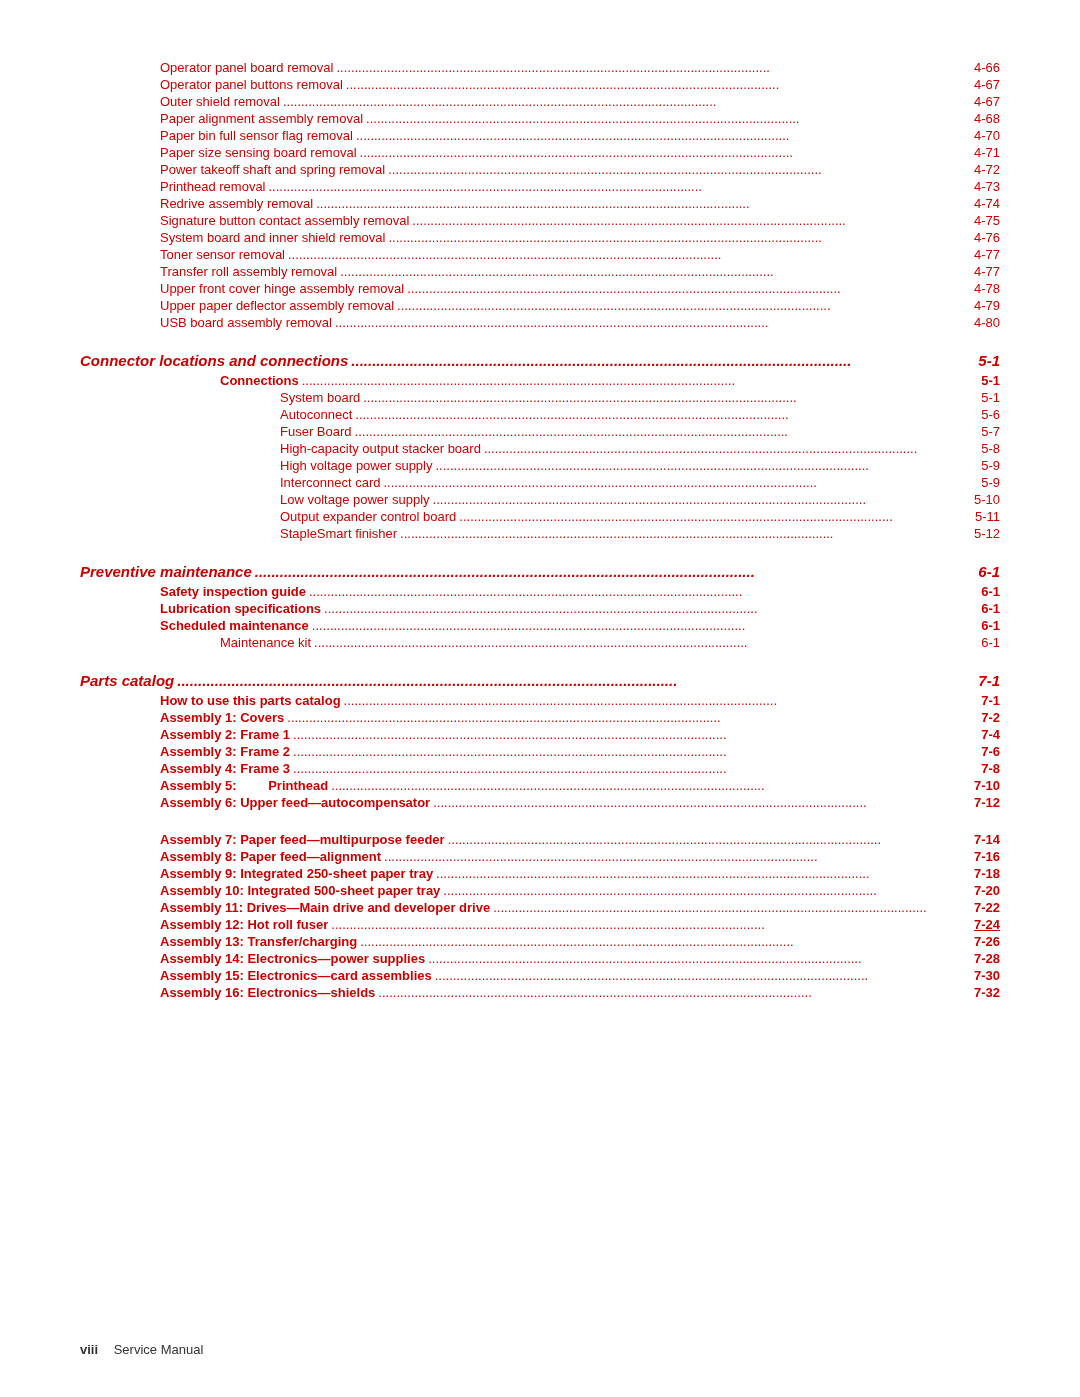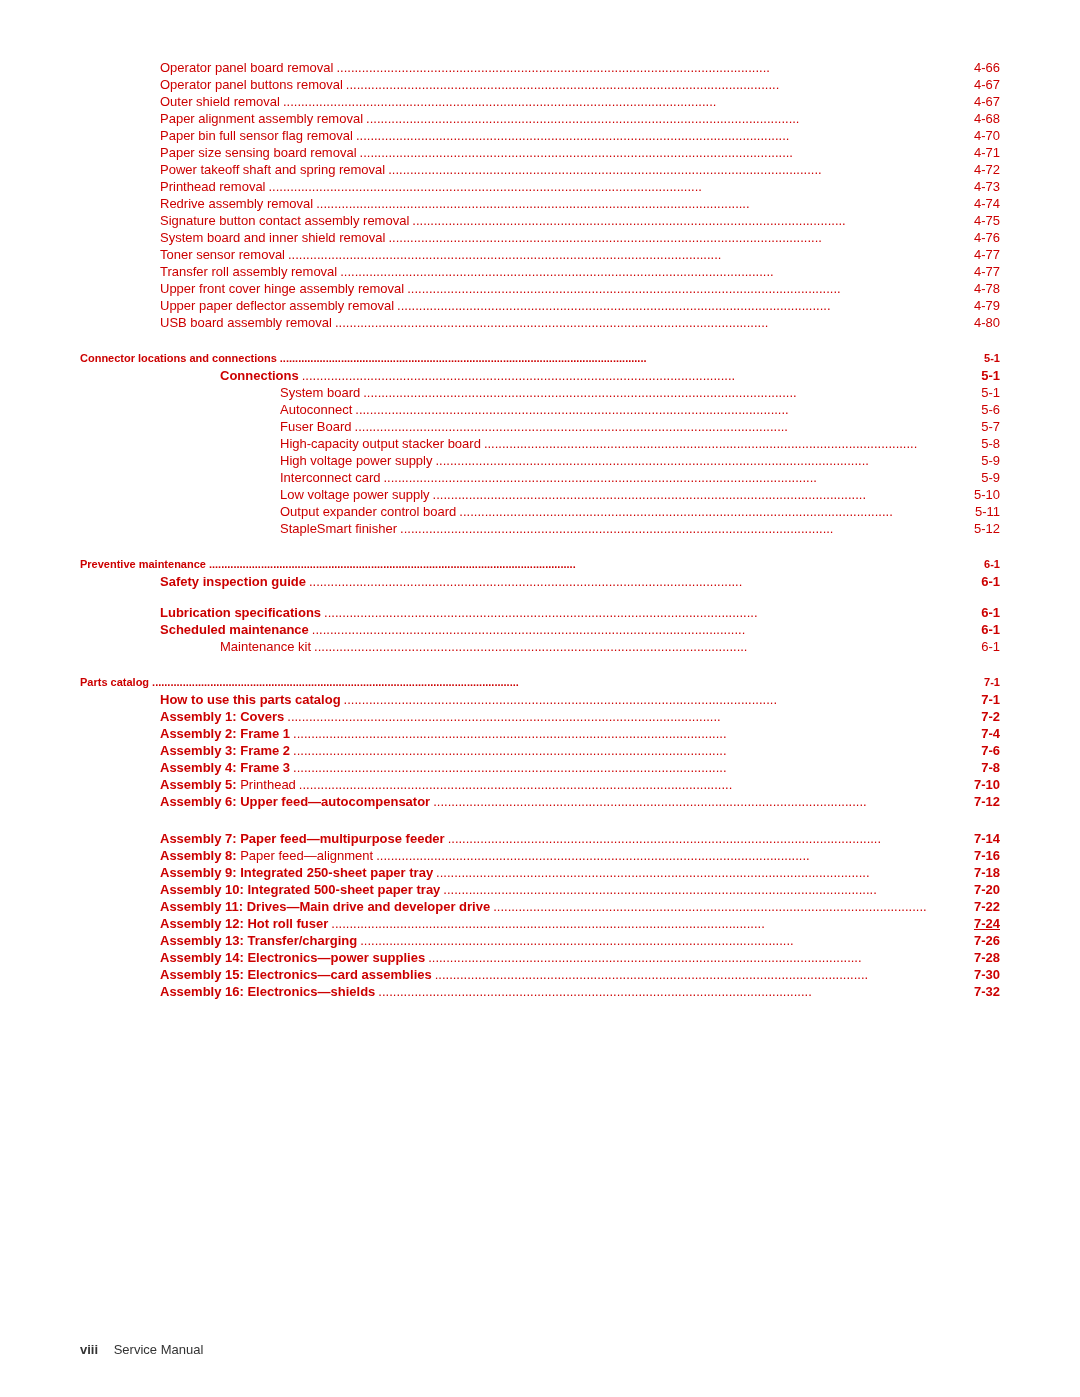--- a/index.html
+++ b/index.html
@@ -30,24 +30,25 @@
     }
     .toc-entry .page-num {
       white-space: nowrap;
       flex-shrink: 0;
     }
     .indent-1 { padding-left: 80px; }
     .indent-2 { padding-left: 140px; }
     .indent-3 { padding-left: 200px; }
 
     .section-header {
-      font-size: 11px;
+      font-size: 15px;
       font-weight: bold;
       margin-top: 22px;
       margin-bottom: 4px;
+      font-style: italic;
     }
     .footer {
       position: fixed;
       bottom: 40px;
       left: 80px;
       font-size: 13px;
       color: #333;
       font-weight: bold;
     }
     .footer span.label { color: #333; font-weight: bold; }
@@ -205,21 +206,21 @@
       <span class="entry-text" style="font-weight: bold;">Preventive maintenance</span>
       <span class="dots">........................................................................................................................</span>
       <span class="page-num" style="font-weight: bold;">6-1</span>
     </div>
     <div class="toc-entry indent-1">
       <span class="entry-text" style="font-weight: bold;">Safety inspection guide</span>
       <span class="dots">........................................................................................................................</span>
       <span class="page-num" style="font-weight: bold;">6-1</span>
     </div>
     <div class="toc-entry indent-1">
-      <span class="entry-text" style="font-weight: bold; margin-top: 14px;">Lubrication specifications</span>
+      <span class="entry-text" style="font-weight: bold;">Lubrication specifications</span>
       <span class="dots">........................................................................................................................</span>
       <span class="page-num" style="font-weight: bold;">6-1</span>
     </div>
     <div class="toc-entry indent-1">
       <span class="entry-text" style="font-weight: bold;">Scheduled maintenance</span>
       <span class="dots">........................................................................................................................</span>
       <span class="page-num" style="font-weight: bold;">6-1</span>
     </div>
     <div class="toc-entry indent-2">
       <span class="entry-text">Maintenance kit</span>
@@ -254,36 +255,36 @@
       <span class="entry-text" style="font-weight: bold;">Assembly 3: <span style="font-weight: bold;">Frame 2</span></span>
       <span class="dots">........................................................................................................................</span>
       <span class="page-num" style="font-weight: bold;">7-6</span>
     </div>
     <div class="toc-entry indent-1">
       <span class="entry-text" style="font-weight: bold;">Assembly 4: <span style="font-weight: bold;">Frame 3</span></span>
       <span class="dots">........................................................................................................................</span>
       <span class="page-num" style="font-weight: bold;">7-8</span>
     </div>
     <div class="toc-entry indent-1">
-      <span class="entry-text" style="font-weight: bold;">Assembly 5: <span style="font-weight: normal;">Printhead</span></span>
+      <span class="entry-text" style="font-weight: bold;">Assembly 5: <span style="font-weight: bold; margin-left: 28px;">Printhead</span></span>
       <span class="dots">........................................................................................................................</span>
       <span class="page-num" style="font-weight: bold;">7-10</span>
     </div>
     <div class="toc-entry indent-1">
       <span class="entry-text" style="font-weight: bold;">Assembly 6: <span style="font-weight: bold;">Upper feed—autocompensator</span></span>
       <span class="dots">........................................................................................................................</span>
       <span class="page-num" style="font-weight: bold;">7-12</span>
     </div>
     <div class="toc-entry indent-1">
       <span class="entry-text" style="font-weight: bold; margin-top: 20px;">Assembly 7: <span style="font-weight: bold;">Paper feed—multipurpose feeder</span></span>
       <span class="dots">........................................................................................................................</span>
       <span class="page-num" style="font-weight: bold;">7-14</span>
     </div>
     <div class="toc-entry indent-1">
-      <span class="entry-text" style="font-weight: bold;">Assembly 8: <span style="font-weight: normal;">Paper feed—alignment</span></span>
+      <span class="entry-text" style="font-weight: bold;">Assembly 8: <span style="font-weight: bold;">Paper feed—alignment</span></span>
       <span class="dots">........................................................................................................................</span>
       <span class="page-num" style="font-weight: bold;">7-16</span>
     </div>
     <div class="toc-entry indent-1">
       <span class="entry-text" style="font-weight: bold;">Assembly 9: <span style="font-weight: bold;">Integrated 250-sheet paper tray</span></span>
       <span class="dots">........................................................................................................................</span>
       <span class="page-num" style="font-weight: bold;">7-18</span>
     </div>
     <div class="toc-entry indent-1">
       <span class="entry-text" style="font-weight: bold;">Assembly 10: <span style="font-weight: bold;">Integrated 500-sheet paper tray</span></span>

